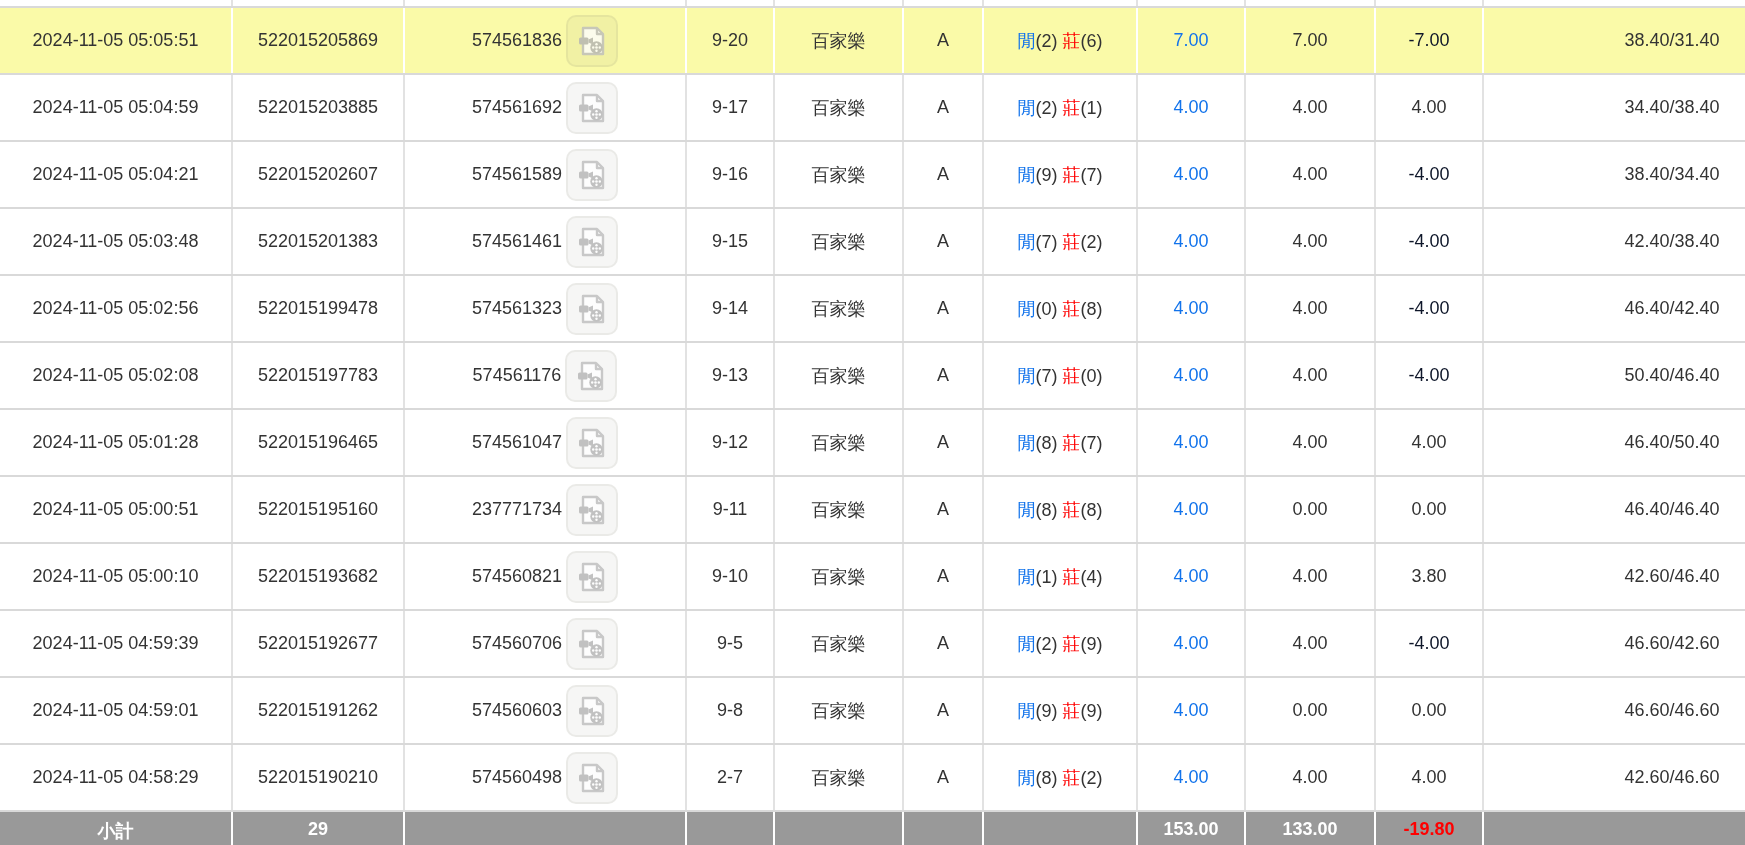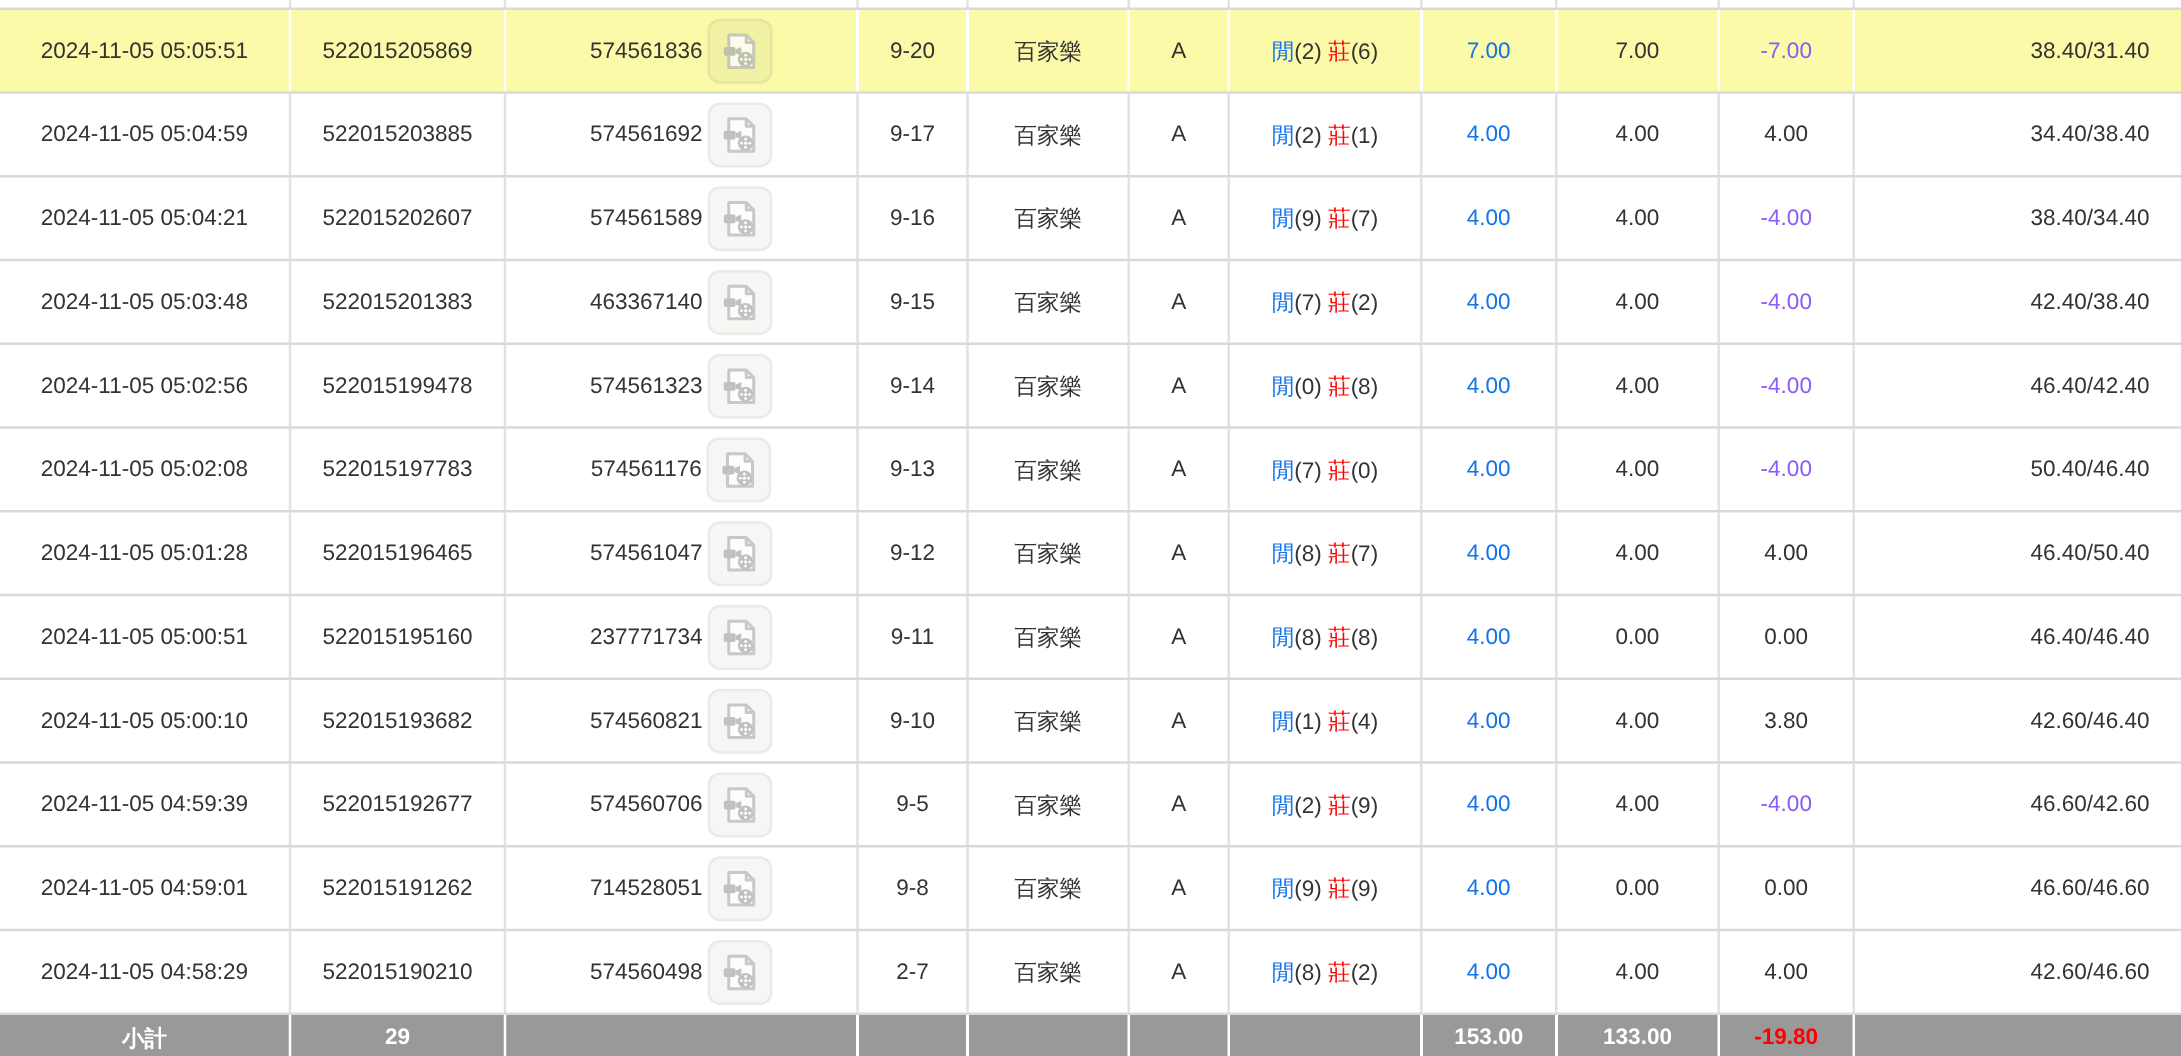--- a/index.html
+++ b/index.html
@@ -24,21 +24,21 @@
     overflow: hidden;
     white-space: nowrap;
   }
   td:last-child { border-right: none; }
   tr.partial td { height: 6px; border-bottom: 2px solid #d9d9d9; }
   tr.data td   { height: 65px; border-bottom: 2px solid #d9d9d9; }
   tr.data.hl td { background: #fafaa8; border-right-color: #ffffff; margin-top: 16px; }
   tr.data.hl td:last-child { border-right: none; }
   .blue { color: #1273eb; }
   .red  { color: #fe0000; }
-  .winloss.neg { color: #8b5cf6; }
+  .winloss.neg { color: #0f172a; }
   .gameid-wrap { display: inline-flex; align-items: center; gap: 4px; }
   .icon-btn {
     display: inline-flex; align-items: center; justify-content: center;
     width: 48px; height: 48px;
     border-radius: 10px;
     background: rgba(125,125,110,0.07);
     border: 2px solid rgba(125,125,110,0.10);
     cursor: pointer;
   }
   .icon-btn svg { opacity: 0.8; }
@@ -186,21 +186,21 @@
     <td class="blue">4.00</td>
     <td>4.00</td>
     <td class="winloss neg">-4.00</td>
     <td>38.40/34.40</td>
   </tr>
       <tr class="data">
     <td>2024-11-05 05:03:48</td>
     <td>522015201383</td>
     <td>
       <span class="gameid-wrap">
-        <span>463367140</span>
+        <span>574561461</span>
         <span class="icon-btn">
           <svg width="32" height="32" viewBox="0 0 32 32">
             <path d="M7 3 H21 L27 9 V29 H7 Z" fill="#ffffff" stroke="#bdbdbd" stroke-width="2.4" stroke-linejoin="round"></path>
             <path d="M21 3 V9 H27" fill="none" stroke="#bdbdbd" stroke-width="2.4" stroke-linejoin="round"></path>
             <rect x="3" y="12.5" width="9.5" height="7" rx="1.5" fill="#b5b5b5"></rect>
             <polygon points="12.5,14.5 17,12.5 17,19.5 12.5,17.5" fill="#b5b5b5"></polygon>
             <circle cx="20.5" cy="22.5" r="6.2" fill="#b5b5b5"></circle>
             <circle cx="20.5" cy="22.5" r="1.3" fill="#ffffff"></circle>
             <circle cx="20.5" cy="19.2" r="1.2" fill="#ffffff"></circle>
             <circle cx="20.5" cy="25.8" r="1.2" fill="#ffffff"></circle>
@@ -424,21 +424,21 @@
     <td class="blue">4.00</td>
     <td>4.00</td>
     <td class="winloss neg">-4.00</td>
     <td>46.60/42.60</td>
   </tr>
       <tr class="data">
     <td>2024-11-05 04:59:01</td>
     <td>522015191262</td>
     <td>
       <span class="gameid-wrap">
-        <span>714528051</span>
+        <span>574560603</span>
         <span class="icon-btn">
           <svg width="32" height="32" viewBox="0 0 32 32">
             <path d="M7 3 H21 L27 9 V29 H7 Z" fill="#ffffff" stroke="#bdbdbd" stroke-width="2.4" stroke-linejoin="round"></path>
             <path d="M21 3 V9 H27" fill="none" stroke="#bdbdbd" stroke-width="2.4" stroke-linejoin="round"></path>
             <rect x="3" y="12.5" width="9.5" height="7" rx="1.5" fill="#b5b5b5"></rect>
             <polygon points="12.5,14.5 17,12.5 17,19.5 12.5,17.5" fill="#b5b5b5"></polygon>
             <circle cx="20.5" cy="22.5" r="6.2" fill="#b5b5b5"></circle>
             <circle cx="20.5" cy="22.5" r="1.3" fill="#ffffff"></circle>
             <circle cx="20.5" cy="19.2" r="1.2" fill="#ffffff"></circle>
             <circle cx="20.5" cy="25.8" r="1.2" fill="#ffffff"></circle>

